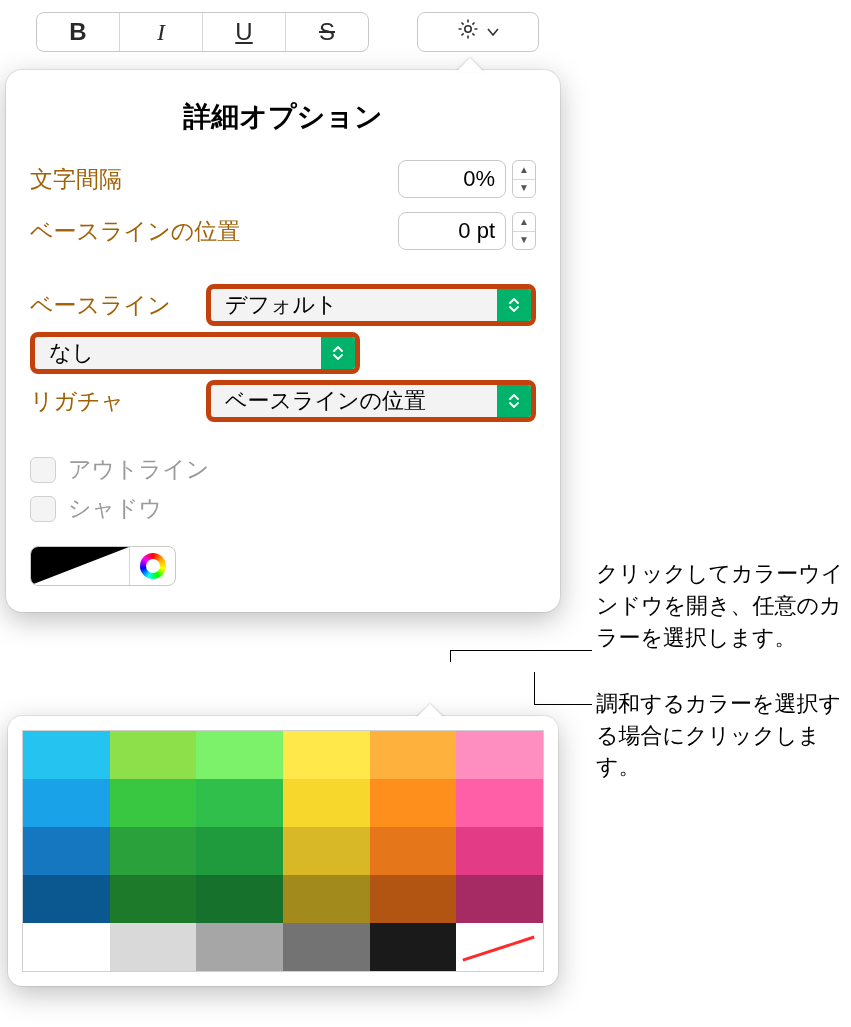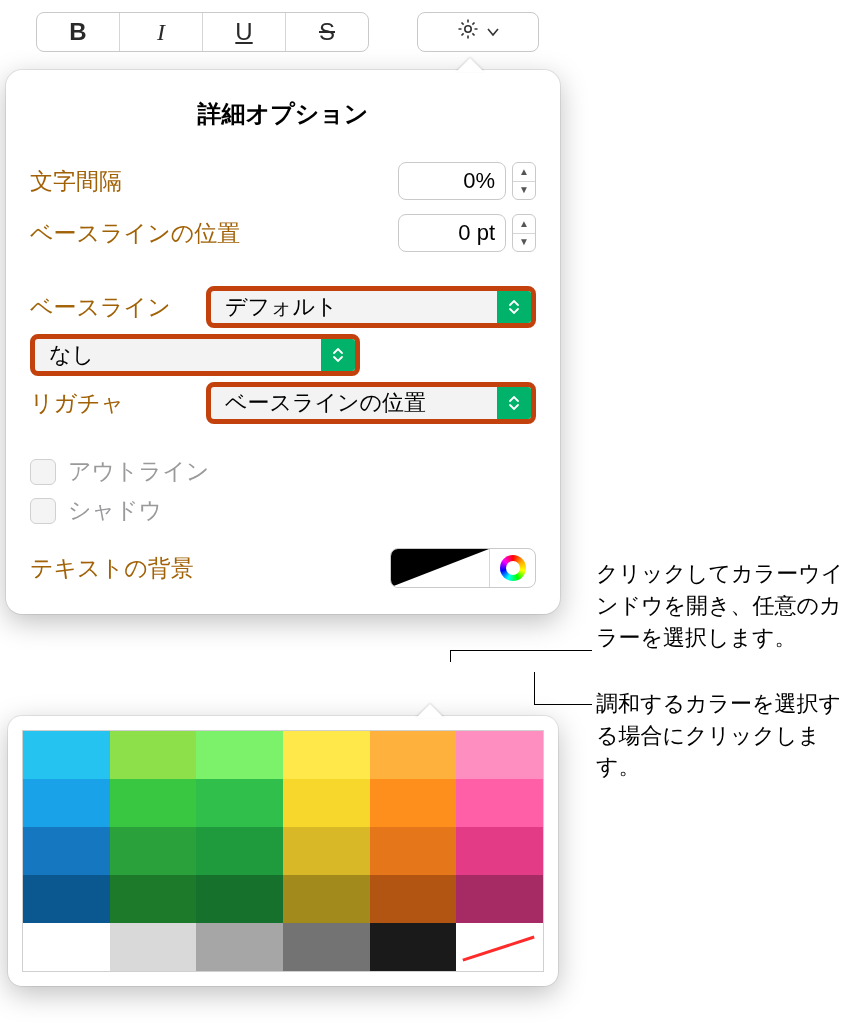--- a/index.html
+++ b/index.html
@@ -69,23 +69,23 @@
     position:absolute;
     top:-12px; left: 450px;
     width:0;height:0;
     border-left:14px solid transparent;
     border-right:14px solid transparent;
     border-bottom:14px solid #fff;
     filter: drop-shadow(0 -1px 1px rgba(0,0,0,.15));
   }
   .popover h2 {
     text-align: center;
-    font-size: 24px;
+    font-size: 28px;
     font-weight: 700;
-    margin-bottom: 32px;
+    margin-bottom: 24px;
   }
   .row {
     display: flex; align-items: center; justify-content: space-between;
     margin: 14px 0;
   }
   .row.tight { margin: 6px 0; }
   .label { color:#a16207; font-size: 23px; }
   .label.dim { color:#9a9a9d; }
 
   .stepper {
@@ -315,21 +315,20 @@
   <div class="checkbox-row">
     <div class="cbox"></div>
     <span class="label dim">アウトライン</span>
   </div>
   <div class="checkbox-row">
     <div class="cbox"></div>
     <span class="label dim">シャドウ</span>
   </div>
 
   <div class="bgcolor-row">
-    <span class="label">テキストの背景</span>
     <div class="colorwell-group">
       <div class="colorwell-swatch"></div>
       <div class="colorwell-ring">
         <div class="huewheel"></div>
       </div>
     </div>
   </div>
 </div>
 
 <div class="leader l1"></div>

